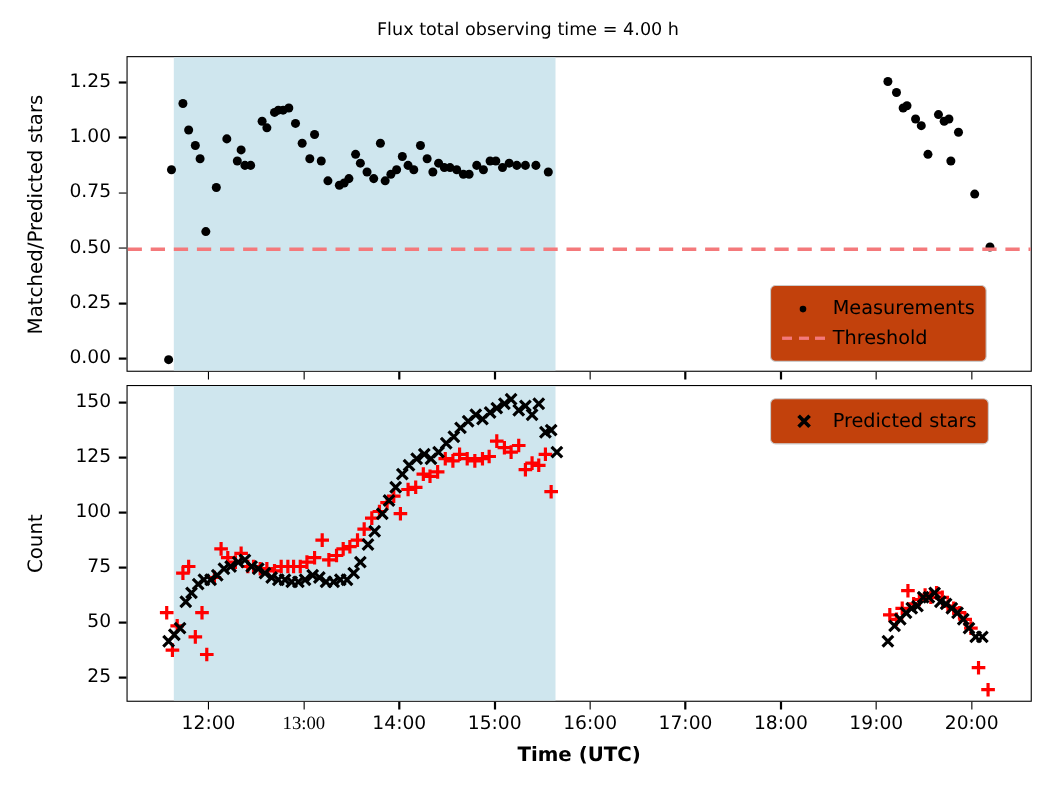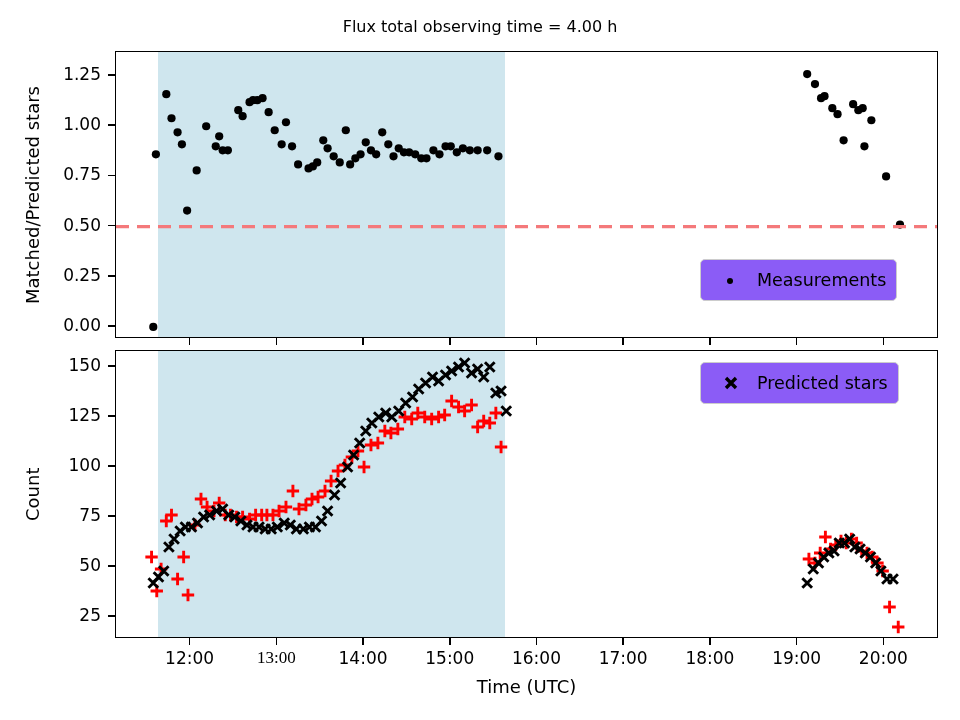--- a/index.html
+++ b/index.html
@@ -101,25 +101,26 @@
     transform: rotate(-90deg);
     white-space: nowrap;
   }
   .xlabel {
     position: absolute;
     font-size: 18px;
     color: #000000;
     text-align: center;
     width: 823px;
     left: 115px;
+    font-weight: bold;
   }
   
   .legend {
     position: absolute;
-    background: #8b5cf6;
+    background: #c2410c;
     border: 1px solid #cccccc;
     border-radius: 5px;
     padding: 6px 10px 6px 8px;
     box-sizing: border-box;
   }
   .legend-row {
     display: flex;
     align-items: center;
     height: 28px;
   }
@@ -470,20 +471,26 @@
     </div>
   <div class="xlabel" id="xlabel" style="top:676px;">Time (UTC)</div>
 
   <div class="legend" id="legend-top">
     <div class="legend-row">
       <span class="legend-sym">
         <span class="dot-sym"></span>
       </span>
       <span class="legend-txt">Measurements</span>
     </div>
+    <div class="legend-row">
+      <span class="legend-sym">
+        <span class="dash-sym"></span>
+      </span>
+      <span class="legend-txt">Threshold</span>
+    </div>
   </div>
 
   <div class="legend" id="legend-bottom">
     <div class="legend-row">
       <span class="legend-sym">
         <svg width="44" height="28" viewBox="0 0 44 28">
           <path d="M 17 9 L 27 19 M 27 9 L 17 19" stroke="#000000" stroke-width="3.4"></path>
         </svg>
       </span>
       <span class="legend-txt">Predicted stars</span>

